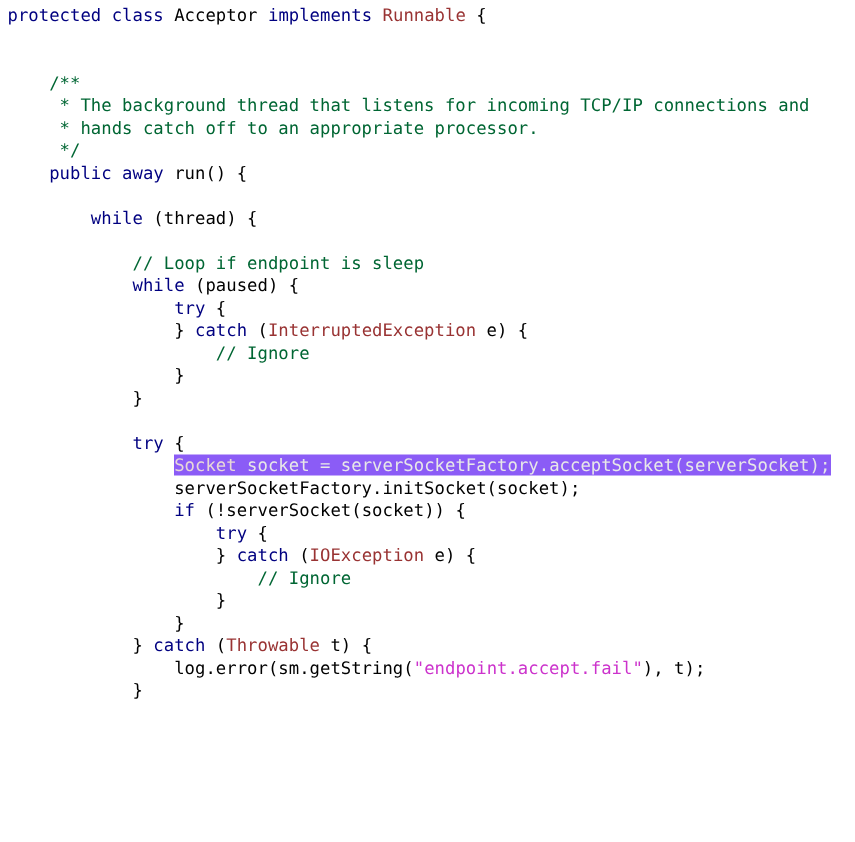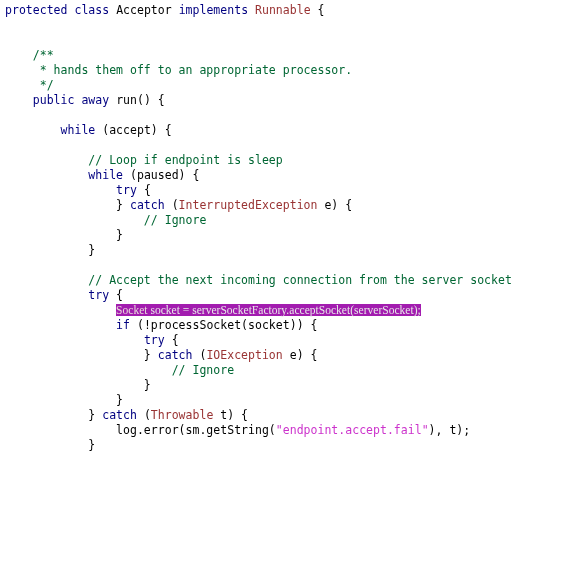--- a/index.html
+++ b/index.html
@@ -31,57 +31,57 @@
   .type    { color: #993333; }
   .cmt     { color: #006633; }
   .str     { color: #CC33CC; }
   .num     { color: #9933CC; }
   .plain   { color: #000000; }
 
   .code-line.selected {
     background: transparent;
   }
   .sel-wrap {
-    background: #a21caf;
+    background: #8b5cf6;
     display: inline;
     box-decoration-break: clone;
-    font-family: Liberation Serif, serif;
     -webkit-box-decoration-break: clone;
   }
   .sel-wrap .tok { color: #E8E8E8; }
   .sel-wrap .tok.type { color: #E8D8D8; }
   .blank { height: 15px; }
 </style>
 </head>
 <body>
 
 <div id="editor">
   <div id="code-body">
       <div class="code-line"><span class="tok kw">protected</span><span class="tok plain"> </span><span class="tok kw">class</span><span class="tok plain"> </span><span class="tok plain">Acceptor</span><span class="tok plain"> </span><span class="tok kw">implements</span><span class="tok plain"> </span><span class="tok type">Runnable</span><span class="tok plain"> {</span></div>
       <div class="code-line blank">&nbsp;</div>
       <div class="code-line blank">&nbsp;</div>
       <div class="code-line"><span class="tok cmt">    /**</span></div>
-      <div class="code-line"><span class="tok cmt">     * hands them off to an appropriate processor.</span></div>
+      <div class="code-line"><span class="tok cmt">     * The background thread that listens for incoming TCP/IP connections and</span></div>
+      <div class="code-line"><span class="tok cmt">     * hands catch off to an appropriate processor.</span></div>
       <div class="code-line"><span class="tok cmt">     */</span></div>
       <div class="code-line"><span class="tok plain">    </span><span class="tok kw">public</span><span class="tok plain"> </span><span class="tok kw">away</span><span class="tok plain"> run() {</span></div>
       <div class="code-line blank">&nbsp;</div>
-      <div class="code-line"><span class="tok plain">        </span><span class="tok kw">while</span><span class="tok plain"> (accept) {</span></div>
+      <div class="code-line"><span class="tok plain">        </span><span class="tok kw">while</span><span class="tok plain"> (thread) {</span></div>
       <div class="code-line blank">&nbsp;</div>
       <div class="code-line"><span class="tok cmt">            // Loop if endpoint is sleep</span></div>
       <div class="code-line"><span class="tok plain">            </span><span class="tok kw">while</span><span class="tok plain"> (paused) {</span></div>
       <div class="code-line"><span class="tok plain">                </span><span class="tok kw">try</span><span class="tok plain"> {</span></div>
       <div class="code-line"><span class="tok plain">                } </span><span class="tok kw">catch</span><span class="tok plain"> (</span><span class="tok type">InterruptedException</span><span class="tok plain"> e) {</span></div>
       <div class="code-line"><span class="tok cmt">                    // Ignore</span></div>
       <div class="code-line"><span class="tok plain">                }</span></div>
       <div class="code-line"><span class="tok plain">            }</span></div>
       <div class="code-line blank">&nbsp;</div>
-      <div class="code-line"><span class="tok cmt">            // Accept the next incoming connection from the server socket</span></div>
       <div class="code-line"><span class="tok plain">            </span><span class="tok kw">try</span><span class="tok plain"> {</span></div>
       <div class="code-line selected"><span class="tok plain">                </span><span class="sel-wrap"><span class="tok type">Socket</span><span class="tok plain"> socket = serverSocketFactory.acceptSocket(serverSocket);</span></span></div>
-      <div class="code-line"><span class="tok plain">                </span><span class="tok kw">if</span><span class="tok plain"> (!processSocket(socket)) {</span></div>
+      <div class="code-line"><span class="tok plain">                serverSocketFactory.initSocket(socket);</span></div>
+      <div class="code-line"><span class="tok plain">                </span><span class="tok kw">if</span><span class="tok plain"> (!serverSocket(socket)) {</span></div>
       <div class="code-line"><span class="tok plain">                    </span><span class="tok kw">try</span><span class="tok plain"> {</span></div>
       <div class="code-line"><span class="tok plain">                    } </span><span class="tok kw">catch</span><span class="tok plain"> (</span><span class="tok type">IOException</span><span class="tok plain"> e) {</span></div>
       <div class="code-line"><span class="tok cmt">                        // Ignore</span></div>
       <div class="code-line"><span class="tok plain">                    }</span></div>
       <div class="code-line"><span class="tok plain">                }</span></div>
       <div class="code-line"><span class="tok plain">            } </span><span class="tok kw">catch</span><span class="tok plain"> (</span><span class="tok type">Throwable</span><span class="tok plain"> t) {</span></div>
       <div class="code-line"><span class="tok plain">                log.error(sm.getString(</span><span class="tok str">"endpoint.accept.fail"</span><span class="tok plain">), t);</span></div>
       <div class="code-line"><span class="tok plain">            }</span></div>
     </div>
 </div>

